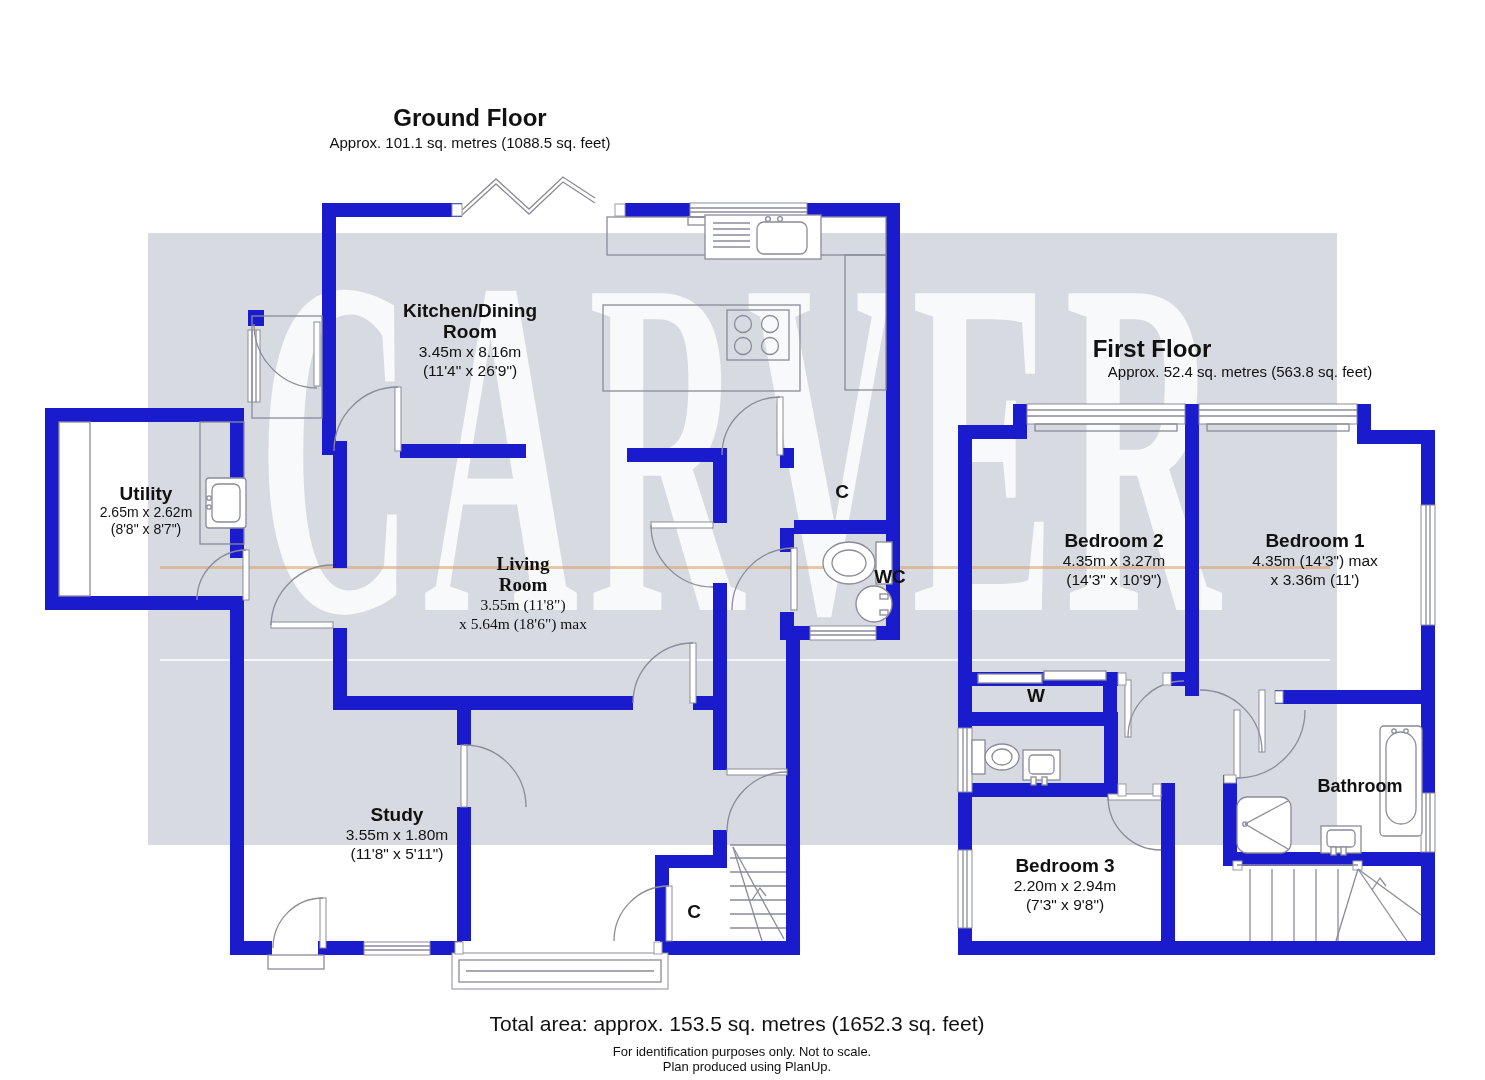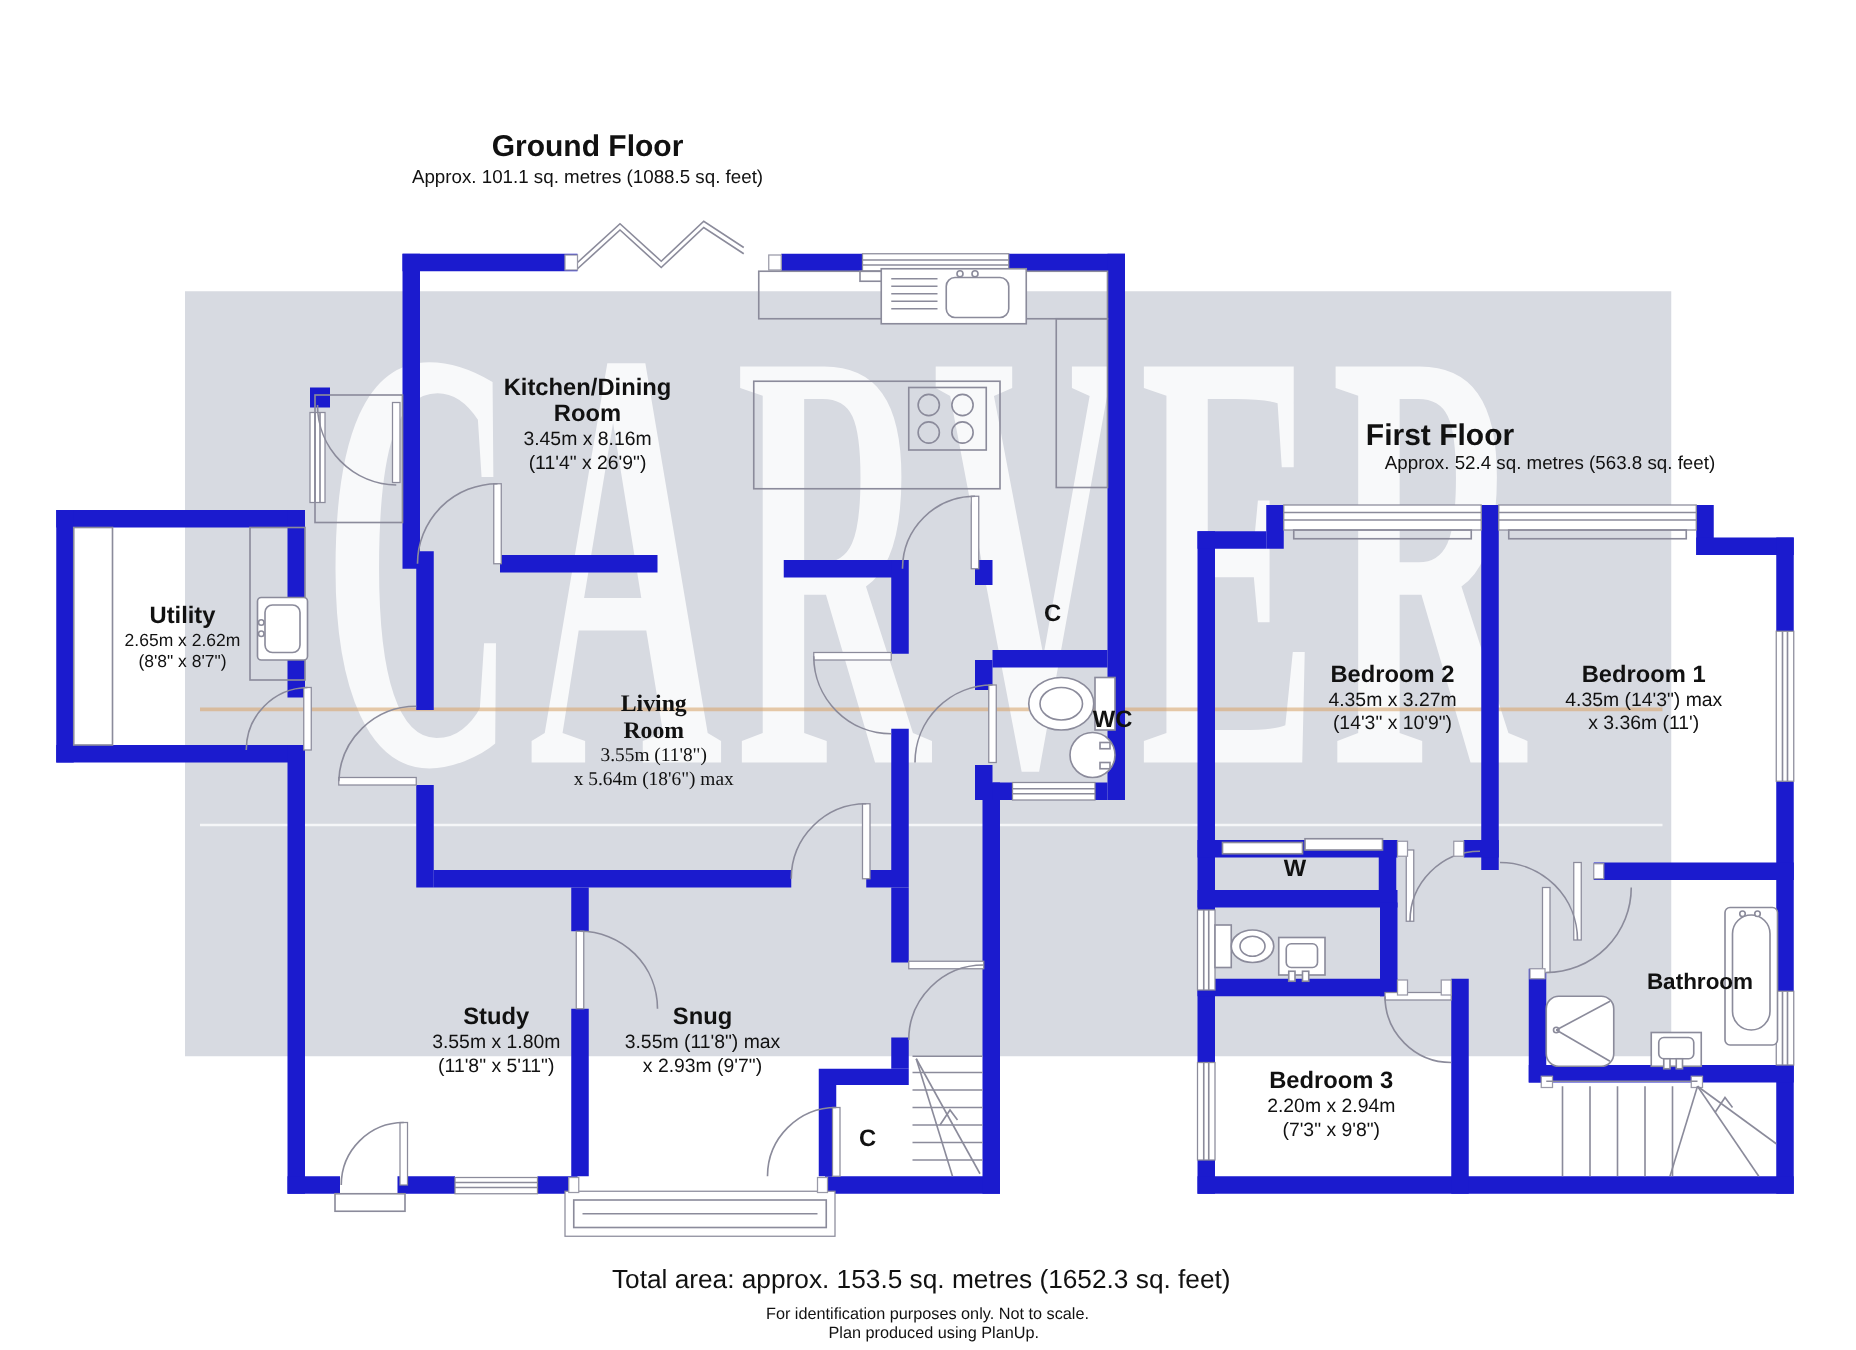--- a/index.html
+++ b/index.html
@@ -403,25 +403,20 @@
     <div class="rd-s">2.65m x 2.62m</div>
     <div class="rd-s">(8'8" x 8'7")</div>
   </div>
 
   <div class="lbl" style="left:397px;top:833px;">
     <div class="rn">Study</div>
     <div class="rd">3.55m x 1.80m</div>
     <div class="rd">(11'8" x 5'11")</div>
   </div>
 
-  <div class="lbl" style="left:562px;top:833px;">
-    <div class="rn">Snug</div>
-    <div class="rd">3.55m (11'8") max</div>
-    <div class="rd">x 2.93m (9'7")</div>
-  </div>
 
   <div class="lbl rn" style="left:846px;top:576px;margin-left:44px;">WC</div>
   <div class="lbl rn" style="left:842px;top:491px;">C</div>
   <div class="lbl rn" style="left:694px;top:911px;">C</div>
 
   <div class="lbl ft-title" style="left:1152px;top:349px;">First Floor</div>
   <div class="lbl ft-sub" style="left:1240px;top:371px;">Approx. 52.4 sq. metres (563.8 sq. feet)</div>
 
   <div class="lbl" style="left:1114px;top:559px;">
     <div class="rn">Bedroom 2</div>

